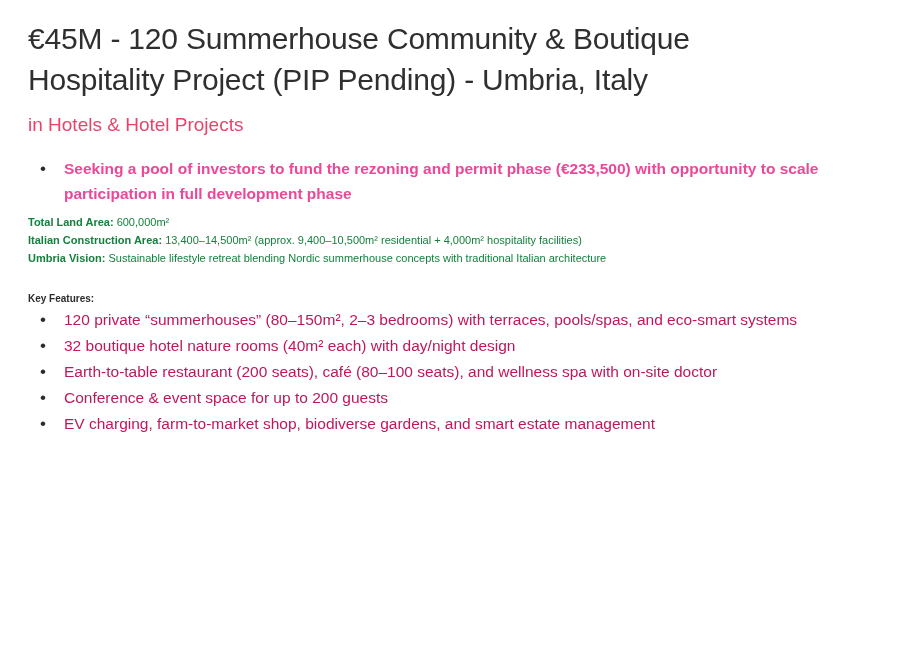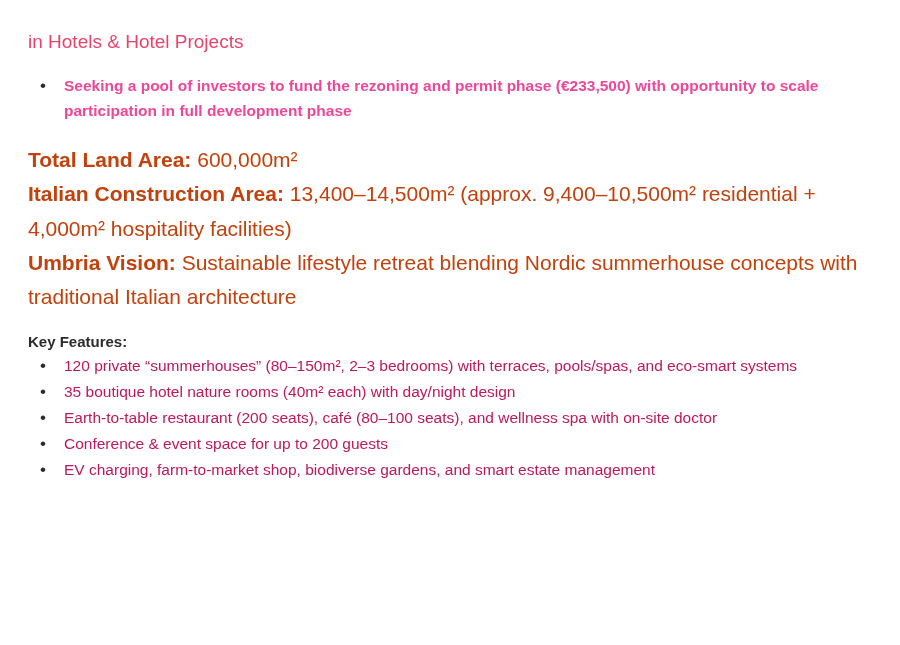--- a/index.html
+++ b/index.html
@@ -58,38 +58,38 @@
   .lead-list li:before {
     content: "\2022";
     position: absolute;
     left: 12px;
     top: -1px;
     font-size: 17px;
     color: #2b2b2b;
     font-weight: 400;
   }
   .facts {
-    margin-top: 20px;
-    font-size: 21px;
+    margin-top: 8px;
+    font-size: 11px;
     line-height: 1.63;
-    color: #c2410c;
+    color: #15803d;
     max-width: 860px;
   }
   .facts .row {
     margin: 0;
   }
   .facts .lbl {
     font-weight: 700;
   }
   .facts .val {
     font-weight: 400;
   }
   .section-heading {
-    margin-top: 19px;
-    font-size: 15px;
+    margin-top: 25px;
+    font-size: 10px;
     font-weight: 700;
     color: #2b2b2b;
   }
   .feature-list {
     margin: 3px 0 0 0;
     padding: 0;
     list-style: none;
   }
   .feature-list li {
     position: relative;
@@ -107,20 +107,21 @@
     top: -1px;
     font-size: 17px;
     color: #2b2b2b;
   }
 </style>
 </head>
 <body>
 
 <div class="page">
 
+  <h1 class="title">€45M - 120 Summerhouse Community &amp; Boutique Hospitality Project (PIP Pending) - Umbria, Italy</h1>
 
   <div class="category-line">
     <span class="cat-prefix">in</span>
     <a class="category-link" href="#">Hotels &amp; Hotel Projects</a>
   </div>
 
   <ul class="lead-list">
     <li>Seeking a pool of investors to fund the rezoning and permit phase (€233,500) with opportunity to scale participation in full development phase</li>
   </ul>
 
@@ -136,19 +137,19 @@
     <p class="row">
       <span class="lbl">Umbria Vision:</span>
       <span class="val">Sustainable lifestyle retreat blending Nordic summerhouse concepts with traditional Italian architecture</span>
     </p>
   </div>
 
   <div class="section-heading">Key Features:</div>
 
   <ul class="feature-list">
     <li>120 private “summerhouses” (80–150m², 2–3 bedrooms) with terraces, pools/spas, and eco-smart systems</li>
-    <li>35 boutique hotel nature rooms (40m² each) with day/night design</li>
+    <li>32 boutique hotel nature rooms (40m² each) with day/night design</li>
     <li>Earth-to-table restaurant (200 seats), café (80–100 seats), and wellness spa with on-site doctor</li>
     <li>Conference &amp; event space for up to 200 guests</li>
     <li>EV charging, farm-to-market shop, biodiverse gardens, and smart estate management</li>
   </ul>
 
 </div>
 
 </body></html>

